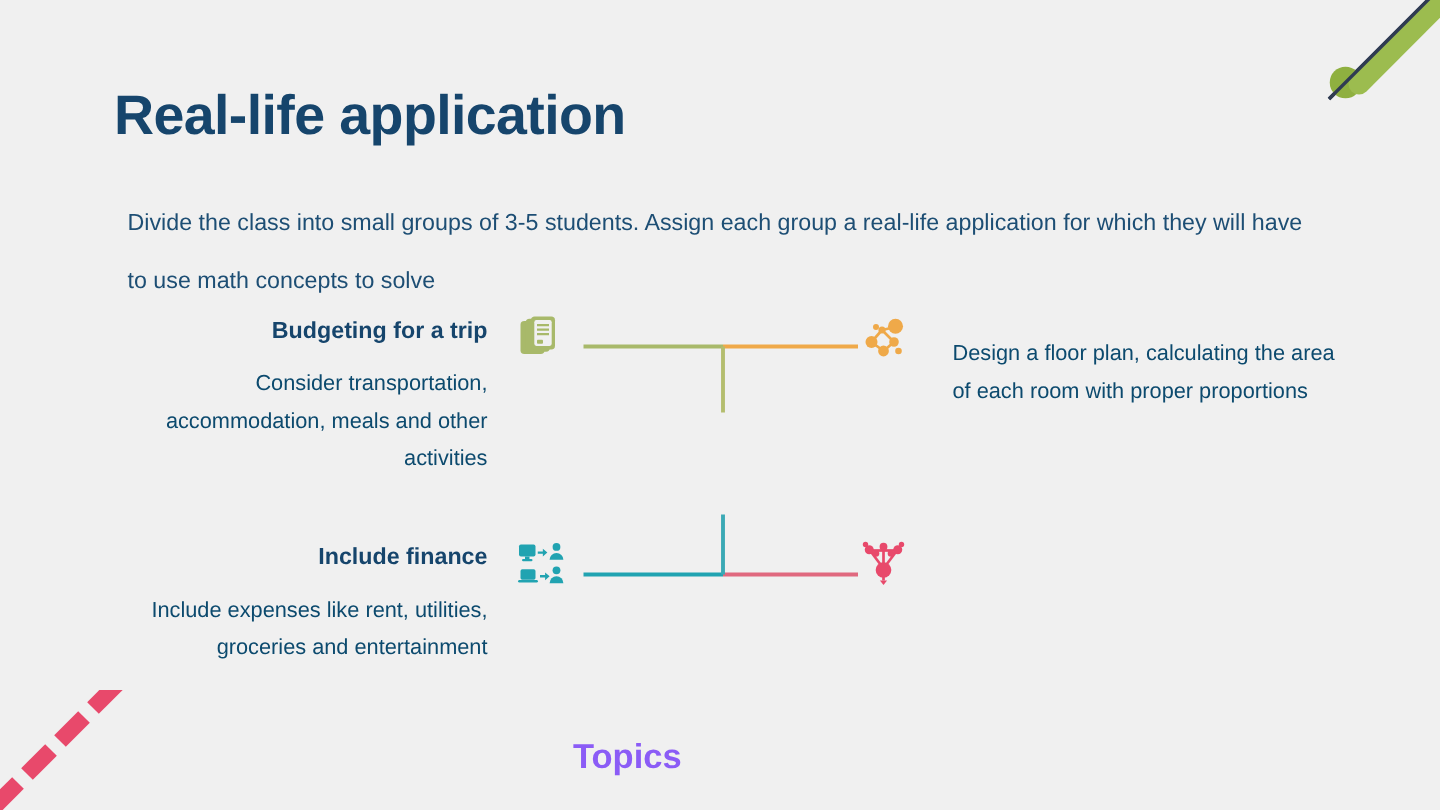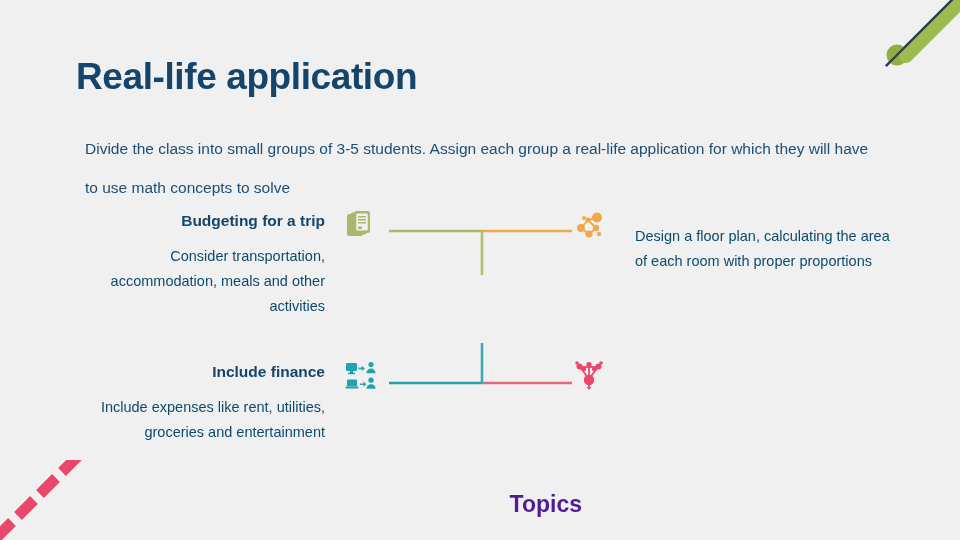--- a/index.html
+++ b/index.html
@@ -68,24 +68,24 @@
     top: 0;
     width: 960px;
     height: 300px;
   }
 
   .hub-label {
     position: absolute;
     left: 382px;
     top: 296px;
     width: 200px;
-    text-align: right;
+    text-align: left;
     font-size: 23px;
     font-weight: bold;
-    color: #4c1d95;
+    color: #8b5cf6;
   }
 
   
   .node {
     position: absolute;
     width: 260px;
   }
   .node-left  { text-align: right; }
   .node-right { text-align: left;  }
 

